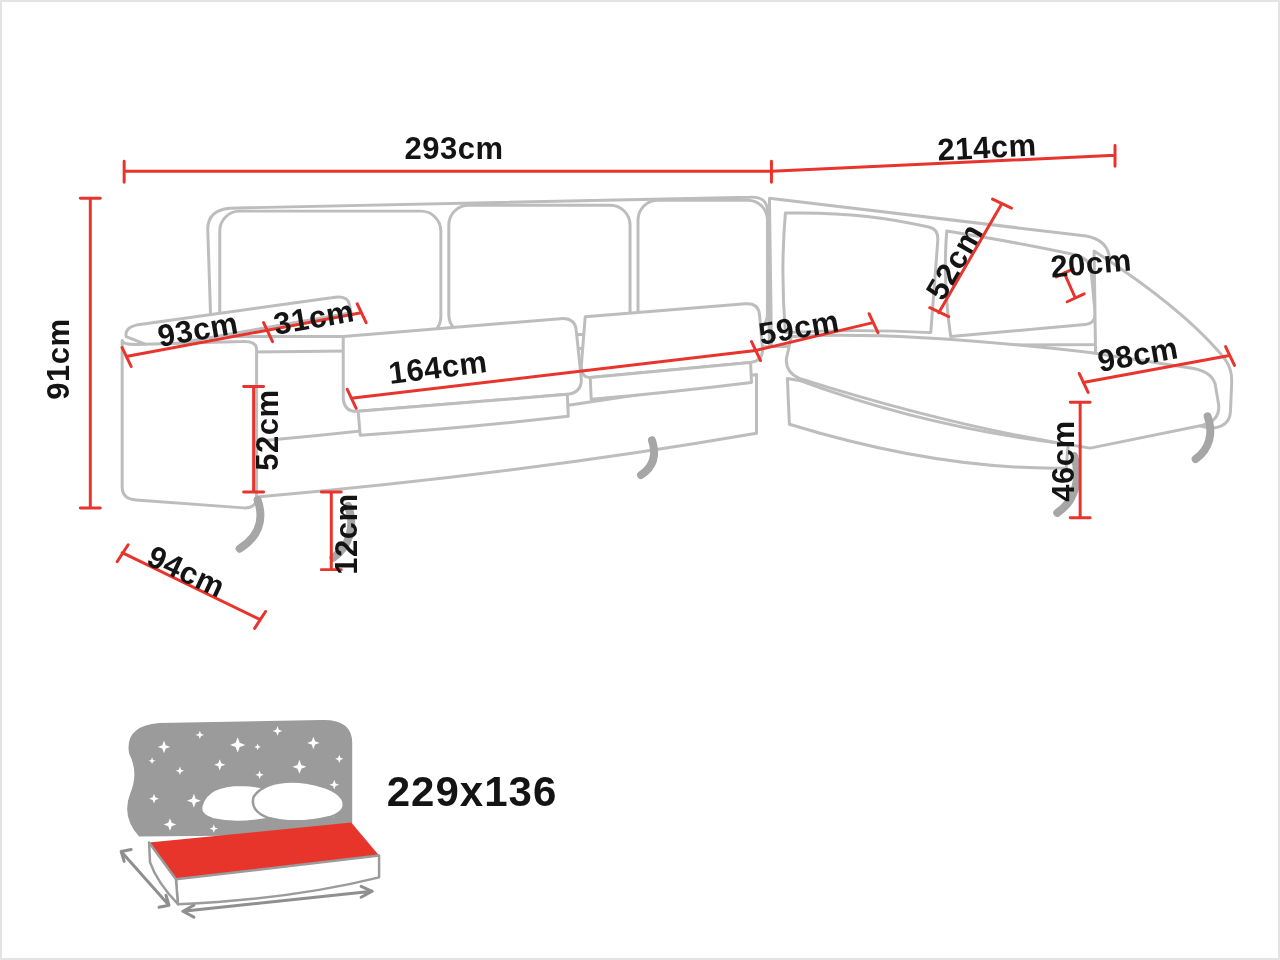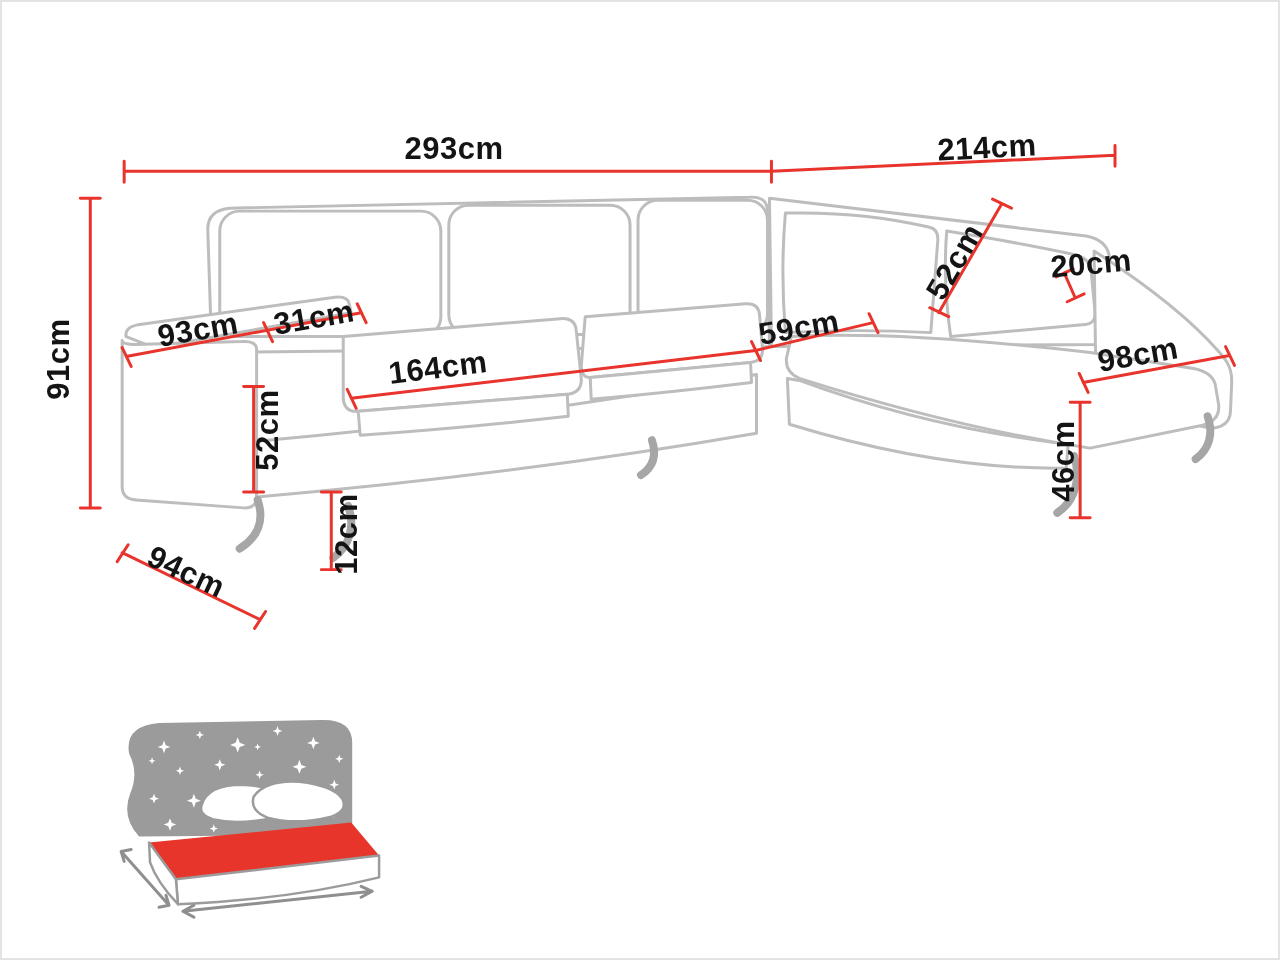--- a/index.html
+++ b/index.html
@@ -169,15 +169,16 @@
     <span class="dim" id="d31">31cm</span>
     <span class="dim" id="d164">164cm</span>
     <span class="dim" id="d59">59cm</span>
     <span class="dim" id="d52r">52cm</span>
     <span class="dim" id="d20">20cm</span>
     <span class="dim" id="d98">98cm</span>
     <span class="dim" id="d52l">52cm</span>
     <span class="dim" id="d12">12cm</span>
     <span class="dim" id="d46">46cm</span>
     <span class="dim" id="d94">94cm</span>
+    <span class="dim" id="dbed">229x136</span>
   </div>
 
 </div>
 
 </body></html>

